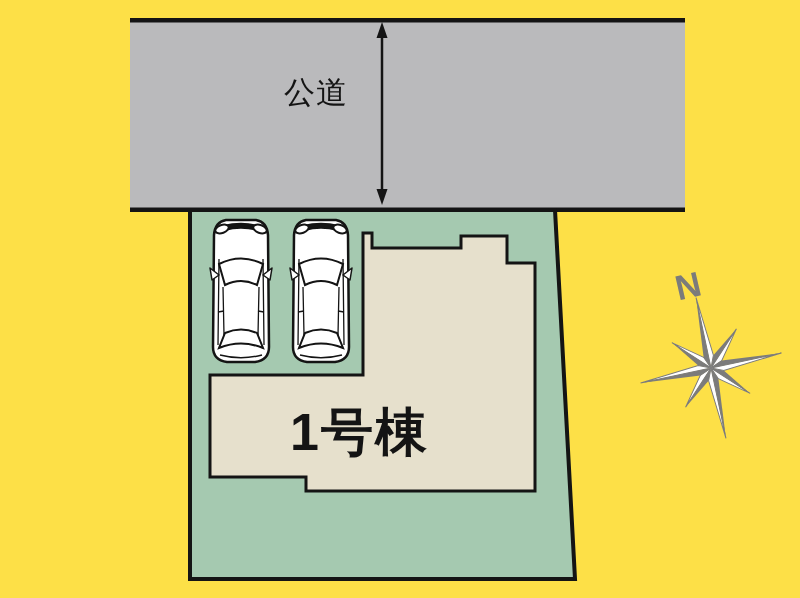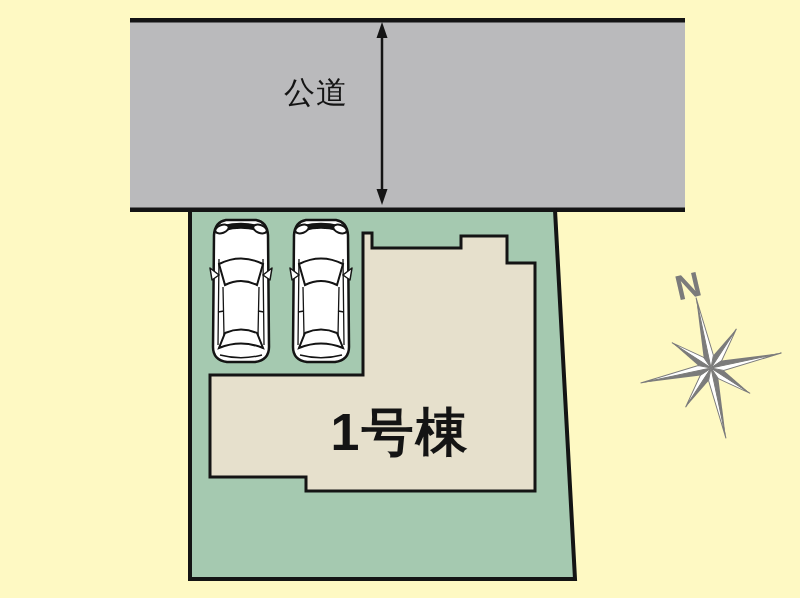--- a/index.html
+++ b/index.html
@@ -1,27 +1,27 @@
 <!DOCTYPE html>
 <html><head>
 <meta charset="utf-8">
 <style>
   html,body{margin:0;padding:0;background:#fff;}
   .canvas{
-    position:relative;width:800px;height:598px;background:#fef9c3;
+    position:relative;width:800px;height:598px;background:#fde047;
     font-family:"Liberation Sans","DejaVu Sans",sans-serif;overflow:hidden;
   }
   .canvas svg{position:absolute;left:0;top:0;}
   .label{position:absolute;color:#141414;}
   .road-label{
     left:230px;top:74px;width:172px;text-align:center;
     font-size:31px;line-height:37px;font-weight:500;letter-spacing:1px;
   }
   .building-label{
-    left:290px;top:404px;width:220px;text-align:center;
+    left:290px;top:404px;width:220px;text-align:left;
     font-size:52px;line-height:56px;font-weight:bold;letter-spacing:2px;
   }
   .compass-n{
     left:668px;top:266px;width:40px;height:40px;text-align:center;
     font-size:35px;line-height:40px;font-weight:bold;color:#7b7b7b;
     transform:rotate(-13deg);
   }
 </style>
 </head>
 <body>

